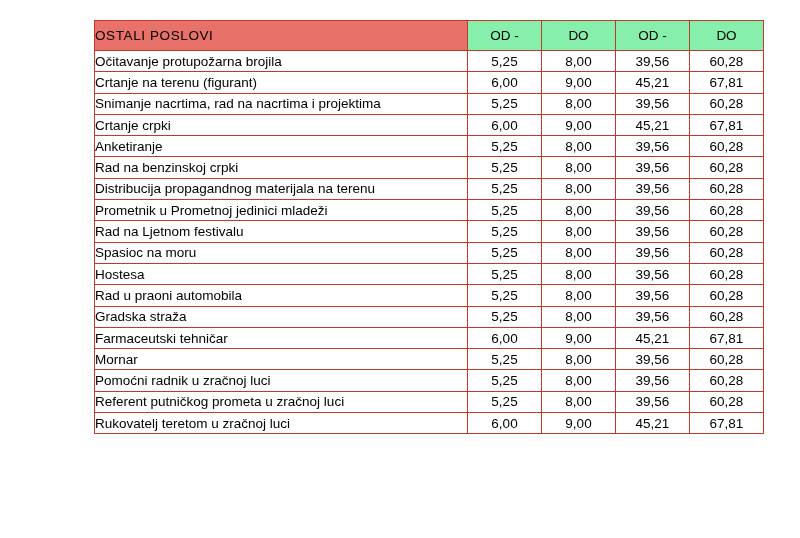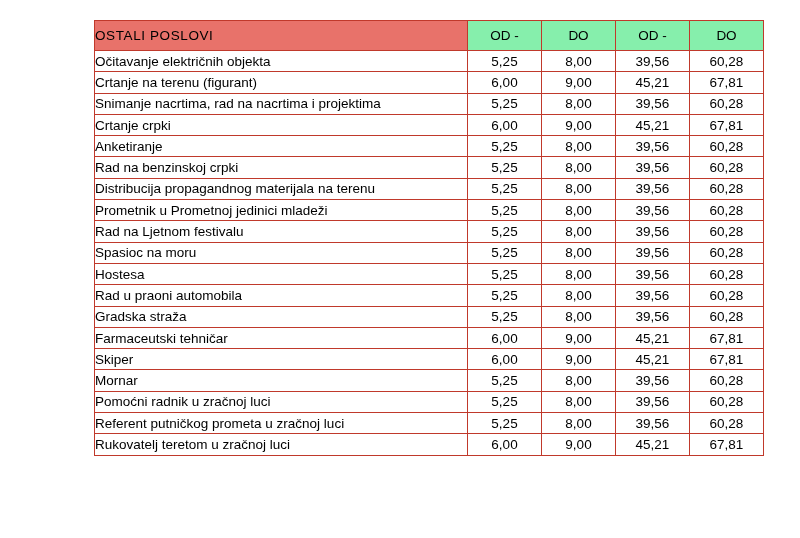--- a/index.html
+++ b/index.html
@@ -97,21 +97,21 @@
         <tr class="head-row">
           <th class="head-title">OSTALI  POSLOVI</th>
           <th class="head-num">OD -</th>
           <th class="head-num">DO</th>
           <th class="head-num">OD -</th>
           <th class="head-num">DO</th>
         </tr>
       </thead>
       <tbody id="table-body">
           <tr>
-            <td class="name-cell">Očitavanje električnih objekta</td>
+            <td class="name-cell">Očitavanje protupožarna brojila</td>
             <td class="num-cell">5,25</td>
             <td class="num-cell">8,00</td>
             <td class="num-cell">39,56</td>
             <td class="num-cell">60,28</td>
           </tr>
           <tr>
             <td class="name-cell">Crtanje na terenu (figurant)</td>
             <td class="num-cell">6,00</td>
             <td class="num-cell">9,00</td>
             <td class="num-cell">45,21</td>
@@ -189,27 +189,20 @@
           </tr>
           <tr>
             <td class="name-cell">Gradska straža</td>
             <td class="num-cell">5,25</td>
             <td class="num-cell">8,00</td>
             <td class="num-cell">39,56</td>
             <td class="num-cell">60,28</td>
           </tr>
           <tr>
             <td class="name-cell">Farmaceutski tehničar</td>
-            <td class="num-cell">6,00</td>
-            <td class="num-cell">9,00</td>
-            <td class="num-cell">45,21</td>
-            <td class="num-cell">67,81</td>
-          </tr>
-          <tr>
-            <td class="name-cell">Skiper</td>
             <td class="num-cell">6,00</td>
             <td class="num-cell">9,00</td>
             <td class="num-cell">45,21</td>
             <td class="num-cell">67,81</td>
           </tr>
           <tr>
             <td class="name-cell">Mornar</td>
             <td class="num-cell">5,25</td>
             <td class="num-cell">8,00</td>
             <td class="num-cell">39,56</td>

